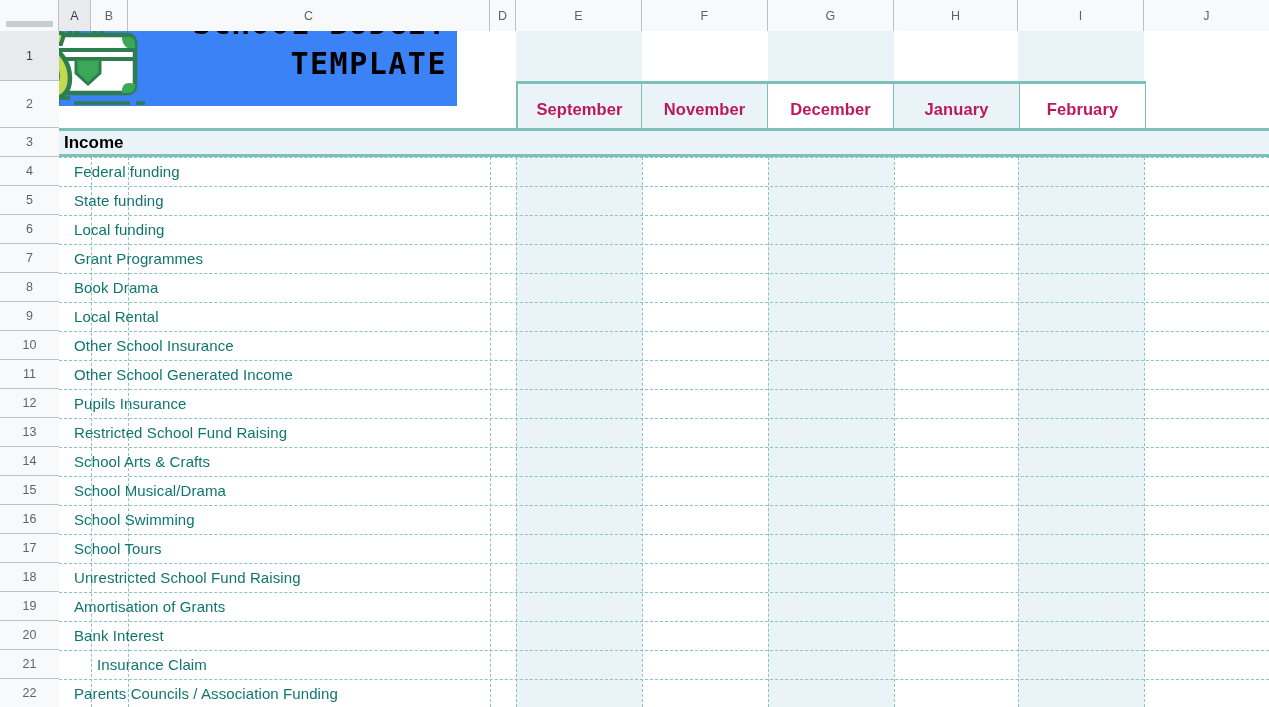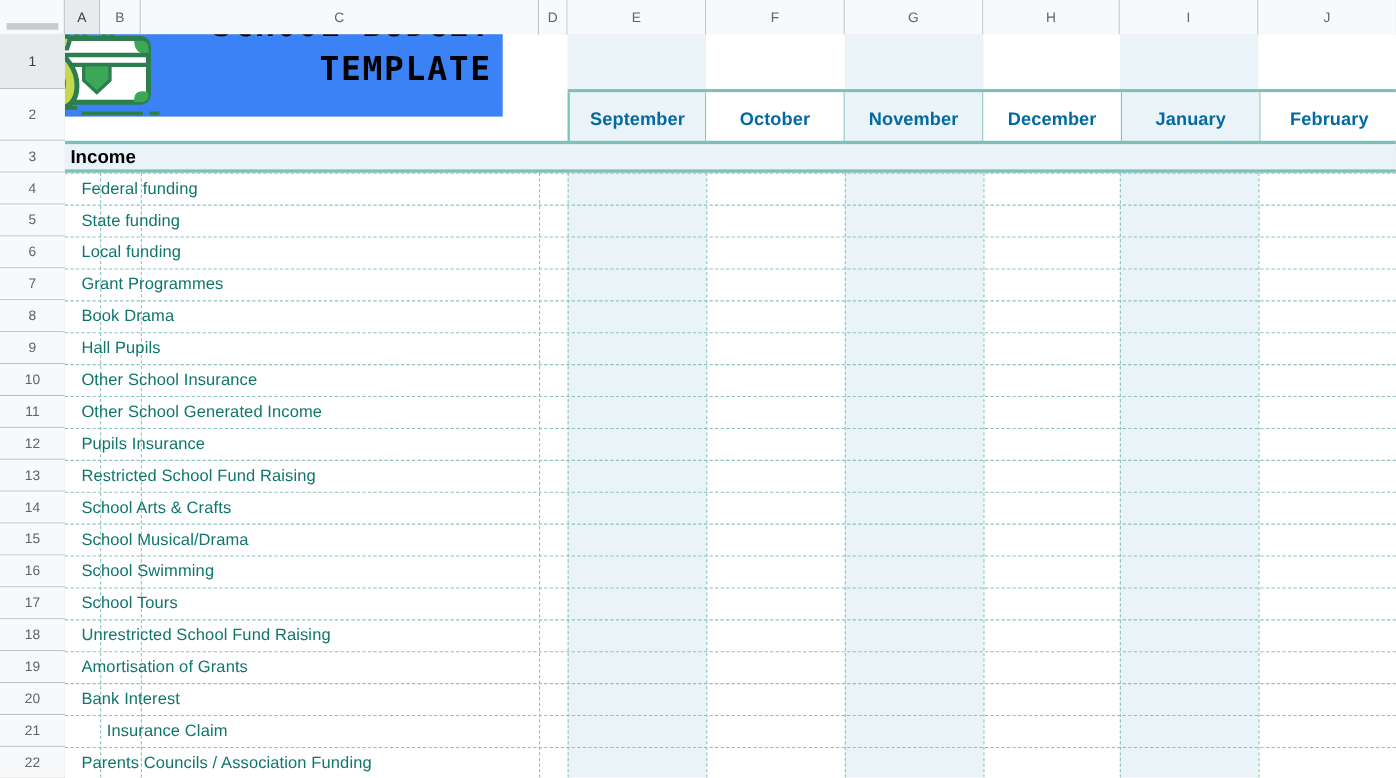--- a/index.html
+++ b/index.html
@@ -132,21 +132,21 @@
     display: flex;
     border-top: 3px solid #7cc0ba;
     border-bottom: 3px solid #7cc0ba;
   }
   .month-cell {
     width: 126px; height: 50px;
     display: flex; align-items: center; justify-content: center;
     border-right: 1px solid #7cc0ba;
     font-size: 16.5px;
     font-weight: bold;
-    color: #0369a1;
+    color: #be185d;
     letter-spacing: .1px;
   }
   .month-cell:first-child { border-left: 2px solid #7cc0ba; }
   .month-cell.tint { background: #eaf3f7; }
   .month-cell.plain { background: #ffffff; }
 
   
   .section-row {
     position: absolute; left: 0; top: 134px;
     width: 1210px; height: 29px;
@@ -247,38 +247,37 @@
       </svg>
     </div>
     <div class="sel-v"></div>
     <div class="sel-h"></div>
     <div class="title-text">SCHOOL BUDGET
 TEMPLATE</div>
   </div>
 
   <div class="month-row" id="monthRow" style="top: 81px; left: 516px;">
       <div class="month-cell tint">September</div>
-      <div class="month-cell plain">October</div>
       <div class="month-cell tint">November</div>
       <div class="month-cell plain">December</div>
       <div class="month-cell tint">January</div>
       <div class="month-cell plain">February</div>
     </div>
 
   <div class="section-row" style="left: 59px; top: 128px;">
     <span class="section-label">Income</span>
   </div>
 
   <div id="itemLayer">
       <div class="item-label" style="top: 157px;">Federal funding</div>
       <div class="item-label" style="top: 186px;">State funding</div>
       <div class="item-label" style="top: 215px;">Local funding</div>
       <div class="item-label" style="top: 244px;">Grant Programmes</div>
       <div class="item-label" style="top: 273px;">Book Drama</div>
-      <div class="item-label" style="top: 302px;">Hall Pupils</div>
+      <div class="item-label" style="top: 302px;">Local Rental</div>
       <div class="item-label" style="top: 331px;">Other School Insurance</div>
       <div class="item-label" style="top: 360px;">Other School Generated Income</div>
       <div class="item-label" style="top: 389px;">Pupils Insurance</div>
       <div class="item-label" style="top: 418px;">Restricted School Fund Raising</div>
       <div class="item-label" style="top: 447px;">School Arts &amp; Crafts</div>
       <div class="item-label" style="top: 476px;">School Musical/Drama</div>
       <div class="item-label" style="top: 505px;">School Swimming</div>
       <div class="item-label" style="top: 534px;">School Tours</div>
       <div class="item-label" style="top: 563px;">Unrestricted School Fund Raising</div>
       <div class="item-label" style="top: 592px;">Amortisation of Grants</div>

